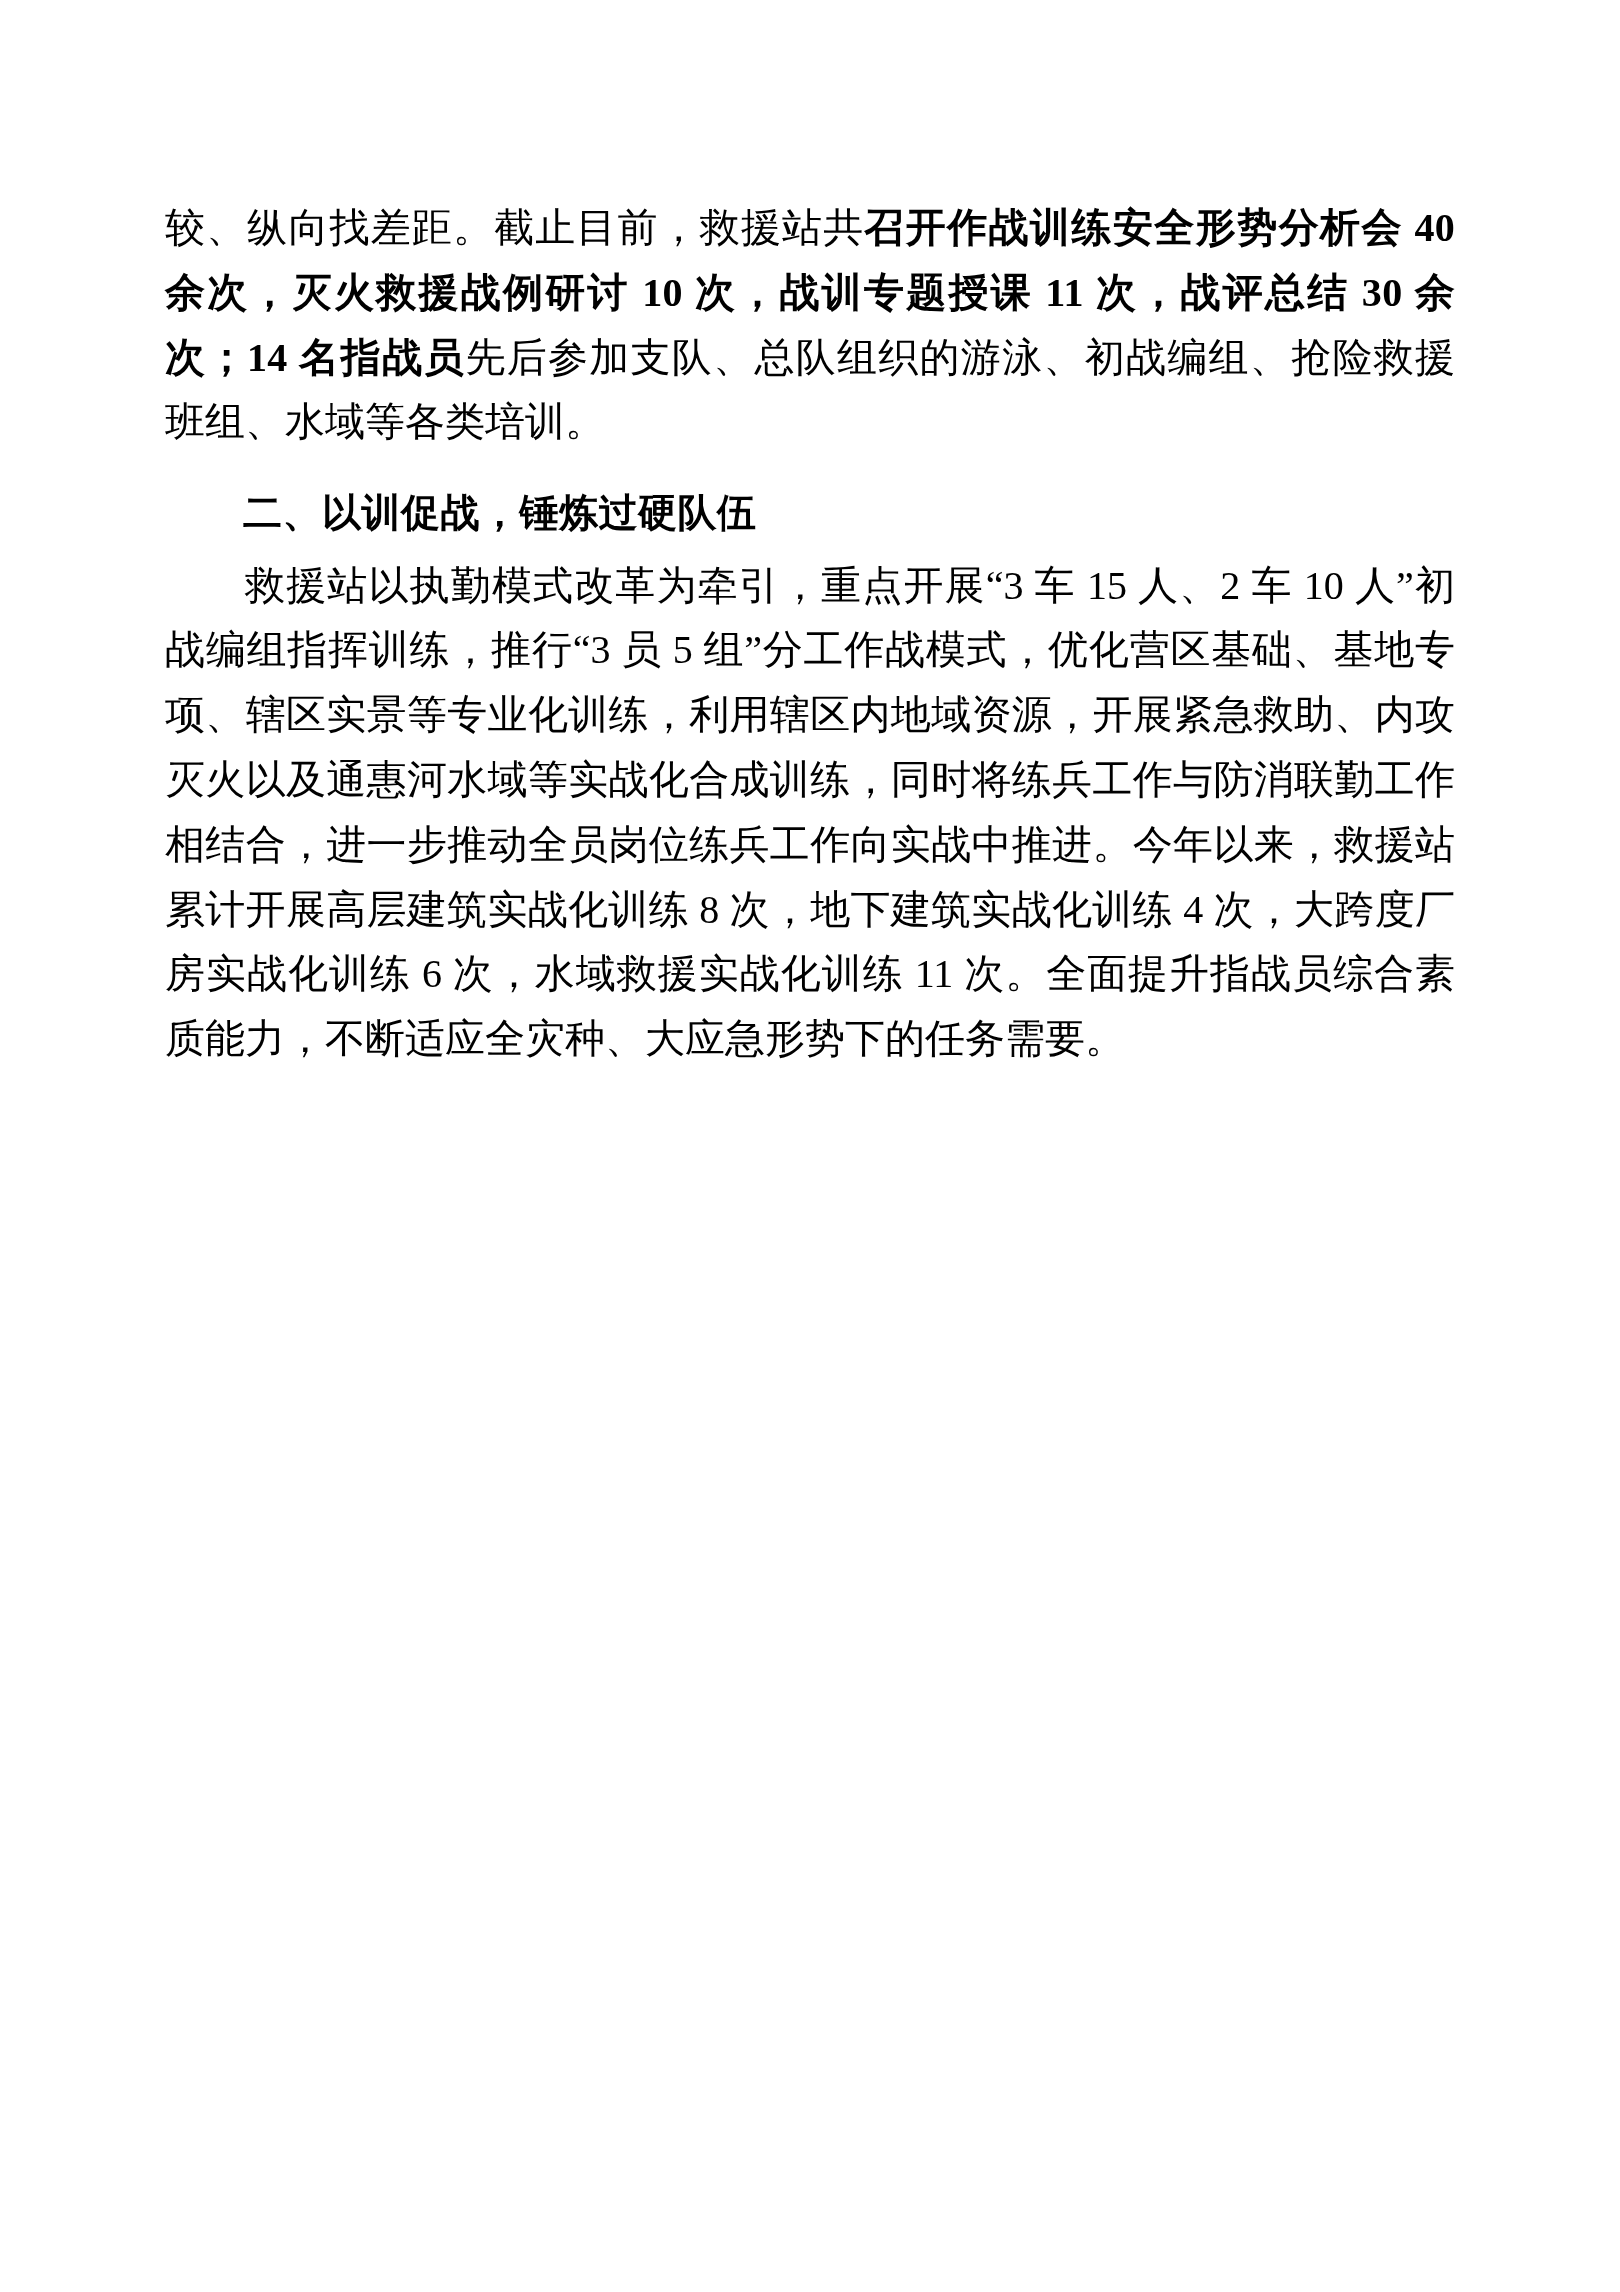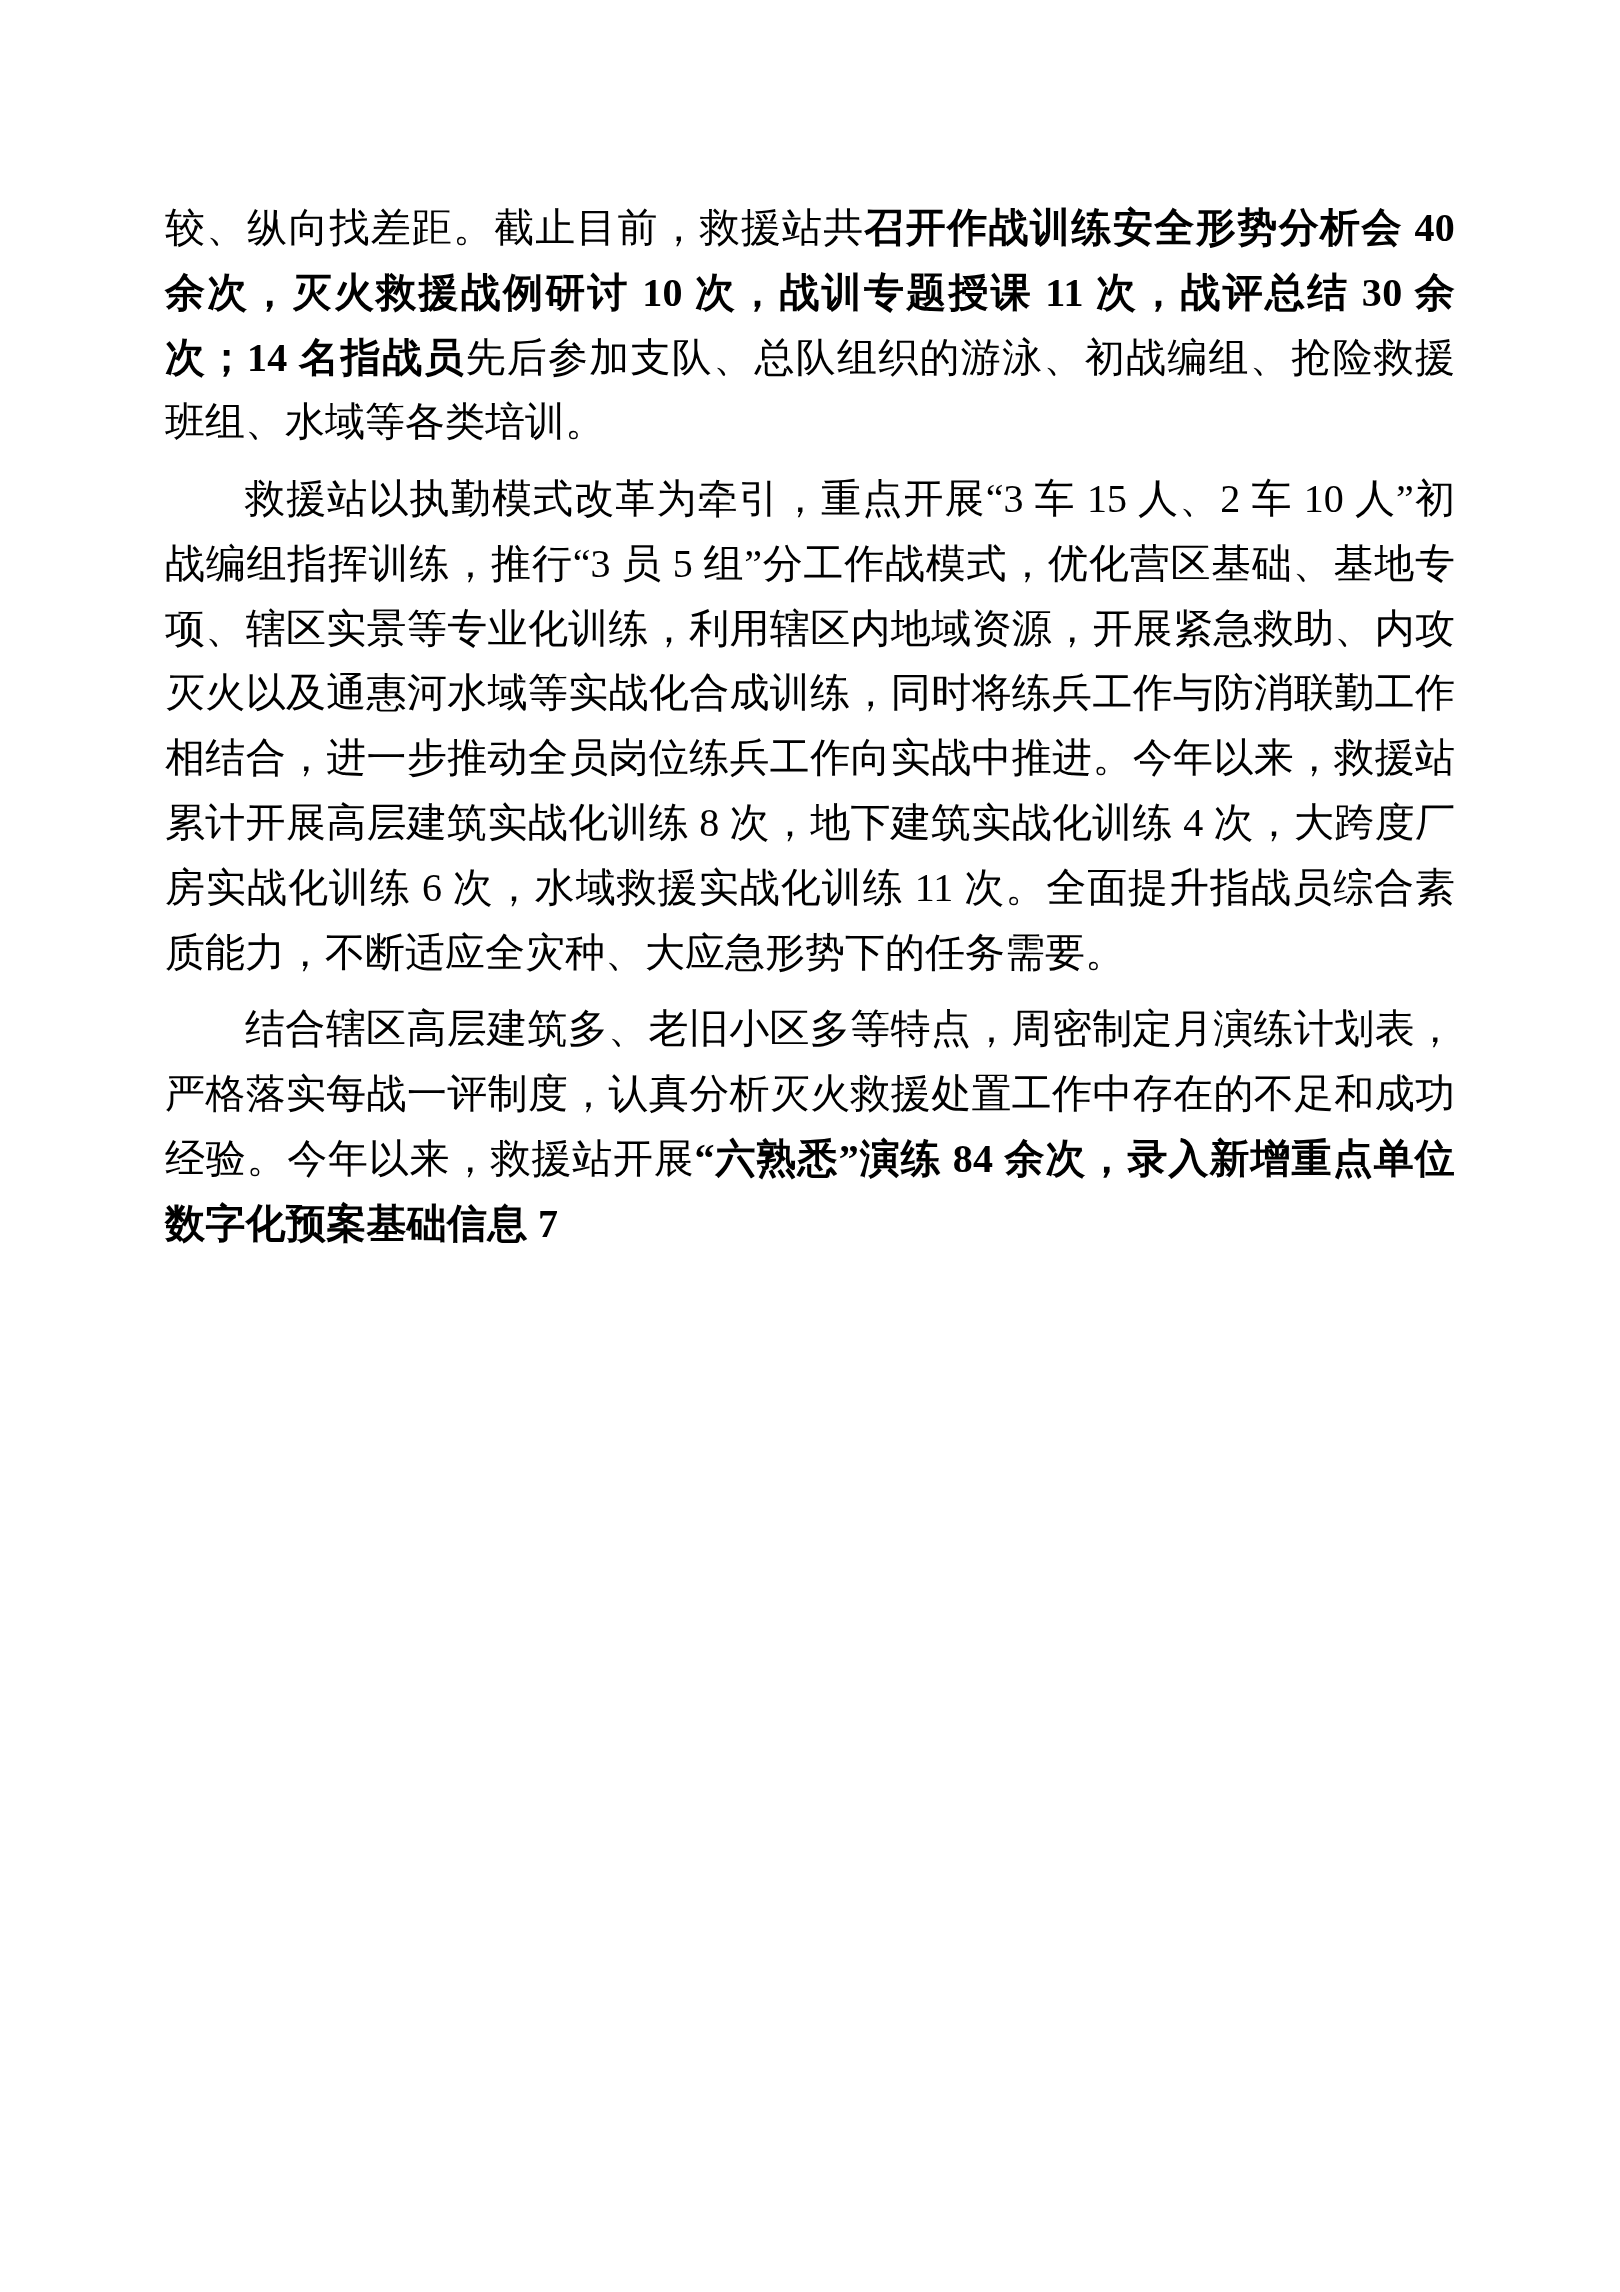--- a/index.html
+++ b/index.html
@@ -52,23 +52,23 @@
 </head>
 <body>
 
 <div class="page">
   <div class="doc-body">
 
     <p class="para-noindent"><span>较、纵向找差距。截止目前，救援站共</span><span class="bold-run">召开作战训练安全形势分析会 40 余次，灭火救援战例研讨 10 次，战训专题授课 11 次，战评总结 30 余次；14 名指战员</span><span>先后参加支队、总队组织的游泳、初战编组、抢险救援班组、水域等各类培训。</span></p>
 
     <div class="spacer-sm"></div>
 
+    <p class="heading">二、以训促战，锤炼过硬队伍</p>
 
     <p class="para"><span>救援站以执勤模式改革为牵引，重点开展“3 车 15 人、2 车 10 人”初战编组指挥训练，推行“3 员 5 组”分工作战模式，优化营区基础、基地专项、辖区实景等专业化训练，利用辖区内地域资源，开展紧急救助、内攻灭火以及通惠河水域等实战化合成训练，同时将练兵工作与防消联勤工作相结合，进一步推动全员岗位练兵工作向实战中推进。今年以来，救援站累计开展高层建筑实战化训练 8 次，地下建筑实战化训练 4 次，大跨度厂房实战化训练 6 次，水域救援实战化训练 11 次。全面提升指战员综合素质能力，不断适应全灾种、大应急形势下的任务需要。</span></p>
 
     <div class="spacer-sm"></div>
 
 
-    <p class="para"><span>结合辖区高层建筑多、老旧小区多等特点，周密制定月演练计划表，严格落实每战一评制度，认真分析灭火救援处置工作中存在的不足和成功经验。今年以来，救援站开展</span><span class="bold-run">“六熟悉”演练 84 余次，录入新增重点单位数字化预案基础信息 7</span></p>
 
   </div>
 </div>
 
 
 </body></html>

